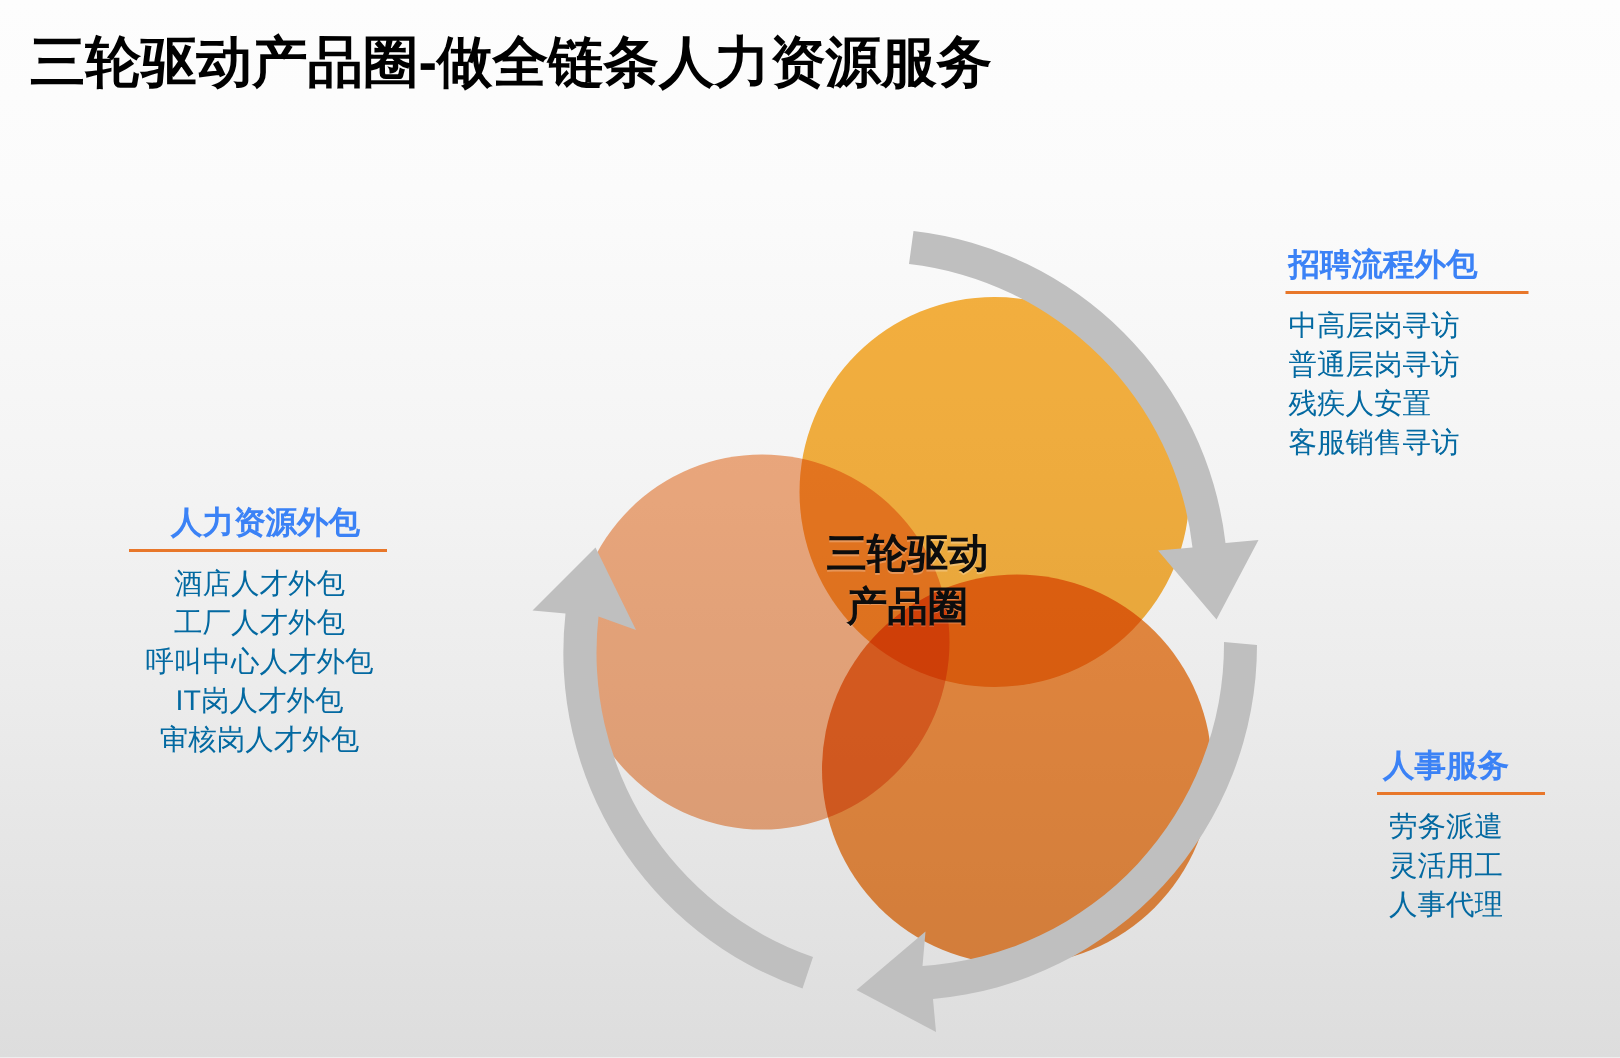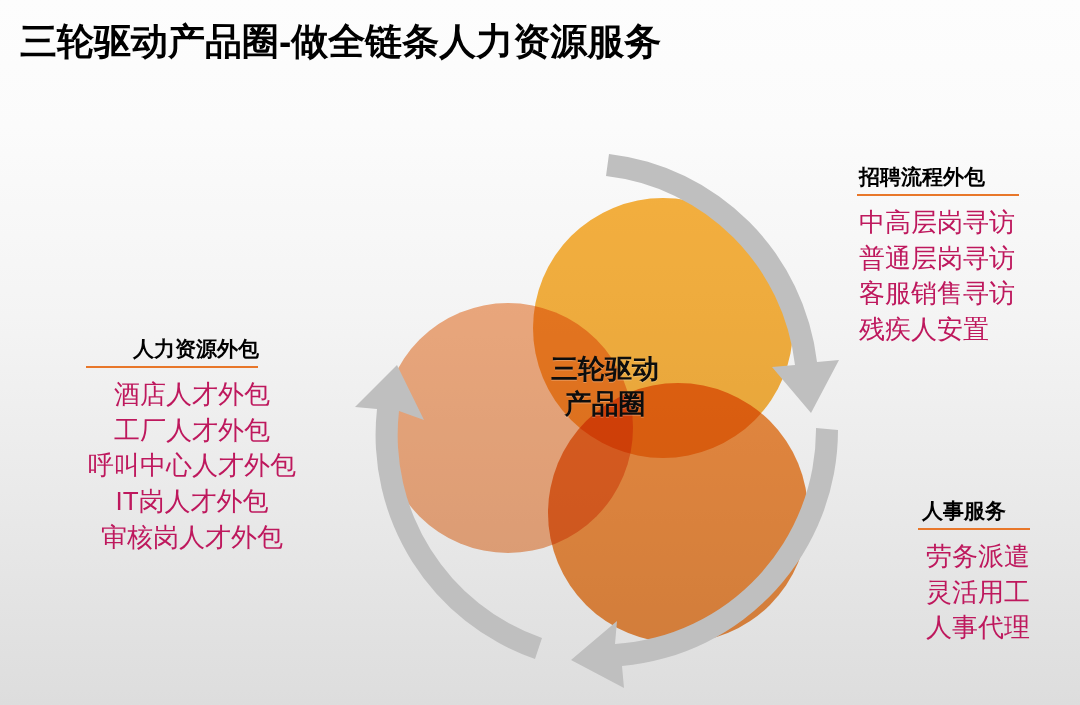--- a/index.html
+++ b/index.html
@@ -76,33 +76,33 @@
     left: 330px; top: 130px;
     width: 520px; height: 560px;
     pointer-events: none;
   }
 
   
   .block { position: absolute; }
   .block-heading {
     font-size: 21px;
     font-weight: bold;
-    color: #000000;
+    color: #3b82f6;
     white-space: nowrap;
     padding-bottom: 4px;
     line-height: 1.25;
   }
   .block-rule {
     height: 0;
     border-bottom: 2px solid #e8772a;
     margin-bottom: 9px;
   }
   .block-items {
-    font-size: 26px;
-    color: #be185d;
+    font-size: 19px;
+    color: #0369a1;
     line-height: 1.37;
     white-space: nowrap;
   }
   .block-item { display: block; }
 
   #block-hr-outsourcing {
     left: 86px; top: 336px;
     text-align: center;
   }
   #block-hr-outsourcing .block-heading { padding-left: 10px; }
@@ -190,22 +190,22 @@
       <span class="block-item">审核岗人才外包</span>
     </div>
   </div>
 
   <div class="block" id="block-recruitment">
     <div class="block-heading">招聘流程外包</div>
     <div class="block-rule"></div>
     <div class="block-items">
       <span class="block-item">中高层岗寻访</span>
       <span class="block-item">普通层岗寻访</span>
+      <span class="block-item">残疾人安置</span>
       <span class="block-item">客服销售寻访</span>
-      <span class="block-item">残疾人安置</span>
     </div>
   </div>
 
   <div class="block" id="block-personnel">
     <div class="block-heading">人事服务</div>
     <div class="block-rule"></div>
     <div class="block-items">
       <span class="block-item">劳务派遣</span>
       <span class="block-item">灵活用工</span>
       <span class="block-item">人事代理</span>

